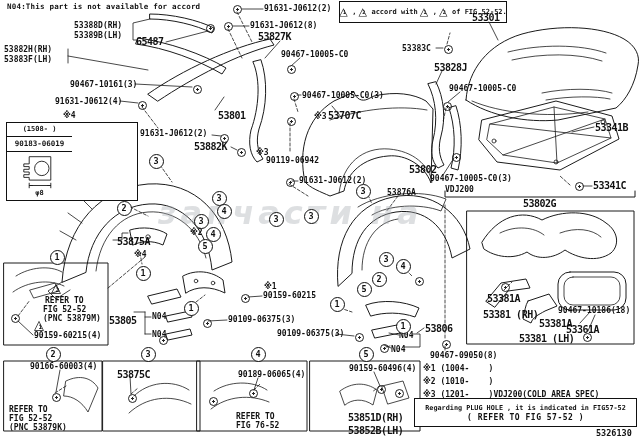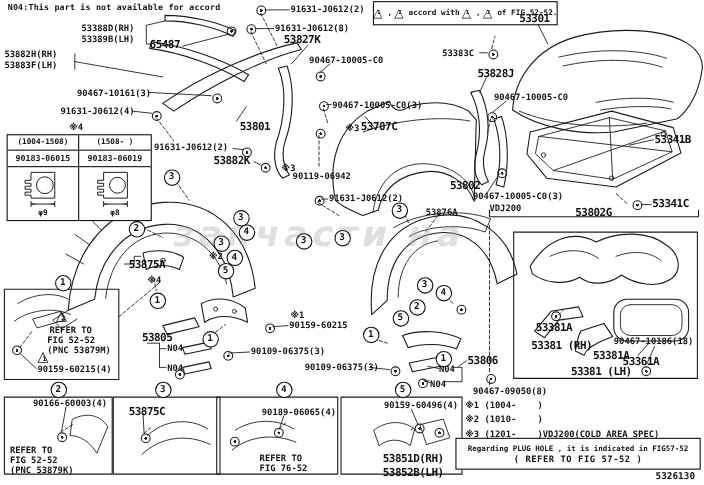--- a/index.html
+++ b/index.html
@@ -214,32 +214,20 @@
 
   <div class="top-note">N04:This part is not available for accord</div>
 
   <div class="accord-box">
     <span class="tri-i"><span class="tg">△</span><span class="tn">1</span></span><span>,</span><span class="tri-i"><span class="tg">△</span><span class="tn">2</span></span><span>accord with</span><span class="tri-i"><span class="tg">△</span><span class="tn">1</span></span><span>,</span><span class="tri-i"><span class="tg">△</span><span class="tn">2</span></span><span>of FIG 52-52.</span>
   </div>
 
   <div class="spec-table">
     <div class="caption">※4</div>
     <div class="grid">
-      <div class="col first">
-        <div class="period">(1004-1508)</div>
-        <div class="part">90183-06015</div>
-        <div class="fig">
-          <svg class="clipfig" viewBox="0 0 56 40">
-            <path d="M16,3 h24 v26 h-24 v-3 h-6 v-3 h6 v-3 h-6 v-3 h6 v-3 h-6 v-3 h6 z"></path>
-            <circle cx="30" cy="16" r="8.5"></circle>
-            <path d="M16,35 h24 M16,32 v6 M40,32 v6 M20,35 l-4,0 M36,35 l4,0"></path>
-          </svg>
-          <span class="dia">φ9</span>
-        </div>
-      </div>
       <div class="col">
         <div class="period">(1508-    )</div>
         <div class="part">90183-06019</div>
         <div class="fig">
           <svg class="clipfig" viewBox="0 0 56 40">
             <path d="M16,3 h24 v26 h-24 v-3 h-6 v-3 h6 v-3 h-6 v-3 h6 v-3 h-6 v-3 h6 z"></path>
             <circle cx="30" cy="16" r="8"></circle>
             <path d="M16,35 h24 M16,32 v6 M40,32 v6 M20,35 l-4,0 M36,35 l4,0"></path>
           </svg>
           <span class="dia">φ8</span>
@@ -281,33 +269,33 @@
       <div class="lbl" style="left: 256px; top: 148px;">※3</div>
       <div class="lbl" style="left: 266px; top: 156px;">90119-06942</div>
       <div class="lbl" style="left: 314px; top: 112px;">※3</div>
       <div class="lbl em" style="left: 328px; top: 110px;">53707C</div>
       <div class="lbl em" style="left: 361px; top: 164px; margin-left: 48px;">53802</div>
       <div class="lbl" style="left: 299px; top: 176px;">91631-J0612(2)</div>
       <div class="lbl" style="left: 387px; top: 188px;">53876A</div>
       <div class="lbl em" style="left: 85px; top: 236px; margin-left: 32px;">53875A</div>
       <div class="lbl" style="left: 134px; top: 250px;">※4</div>
       <div class="lbl" style="left: 190px; top: 228px;">※2</div>
-      <div class="lbl em" style="left: 109px; top: 302px; padding-left: 20px;">53805</div>
+      <div class="lbl em" style="left: 109px; top: 315px;">53805</div>
       <div class="lbl" style="left: 152px; top: 312px;">N04</div>
       <div class="lbl" style="left: 152px; top: 330px;">N04</div>
       <div class="lbl" style="left: 264px; top: 282px;">※1</div>
       <div class="lbl" style="left: 263px; top: 291px;">90159-60215</div>
       <div class="lbl" style="left: 228px; top: 315px;">90109-06375(3)</div>
       <div class="lbl" style="left: 277px; top: 329px;">90109-06375(3)</div>
       <div class="lbl" style="left: 399px; top: 331px;">N04</div>
       <div class="lbl" style="left: 391px; top: 345px;">N04</div>
       <div class="lbl em" style="left: 425px; top: 323px;">53806</div>
       <div class="lbl" style="left: 430px; top: 351px;">90467-09050(8)</div>
       <div class="lbl" style="left: 445px; top: 185px;">VDJ200</div>
-      <div class="lbl em" style="left: 523px; top: 188px;">53802G</div>
+      <div class="lbl em" style="left: 523px; top: 198px;">53802G</div>
       <div class="lbl em" style="left: 487px; top: 293px;">53381A</div>
       <div class="lbl em" style="left: 483px; top: 309px;">53381 (RH)</div>
       <div class="lbl em" style="left: 539px; top: 318px;">53381A</div>
       <div class="lbl" style="left: 558px; top: 306px;">90467-10186(18)</div>
       <div class="lbl em" style="left: 566px; top: 324px;">53361A</div>
       <div class="lbl em" style="left: 519px; top: 333px;">53381 (LH)</div>
       <div class="lbl" style="left: 423px; top: 364px;">※1 (1004-    )</div>
       <div class="lbl" style="left: 423px; top: 377px;">※2 (1010-    )</div>
       <div class="lbl" style="left: 423px; top: 390px;">※3 (1201-    )VDJ200(COLD AREA SPEC)</div>
       <div class="lbl" style="left: 30px; top: 362px;">90166-60003(4)</div>

